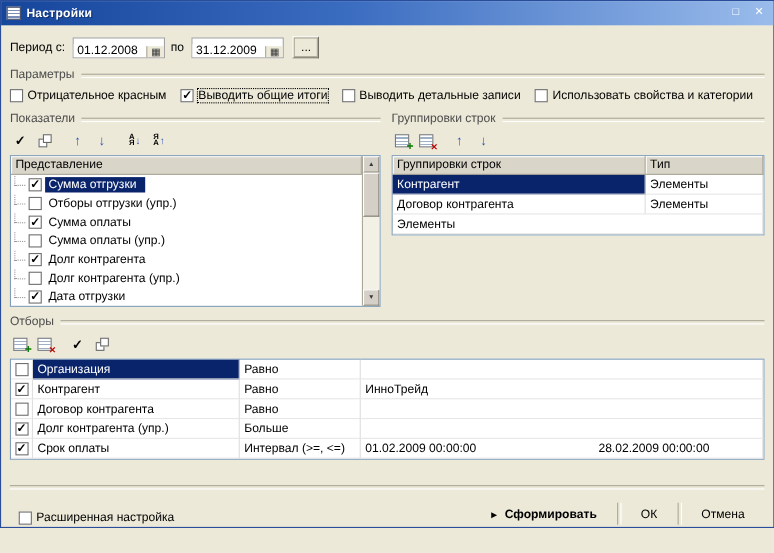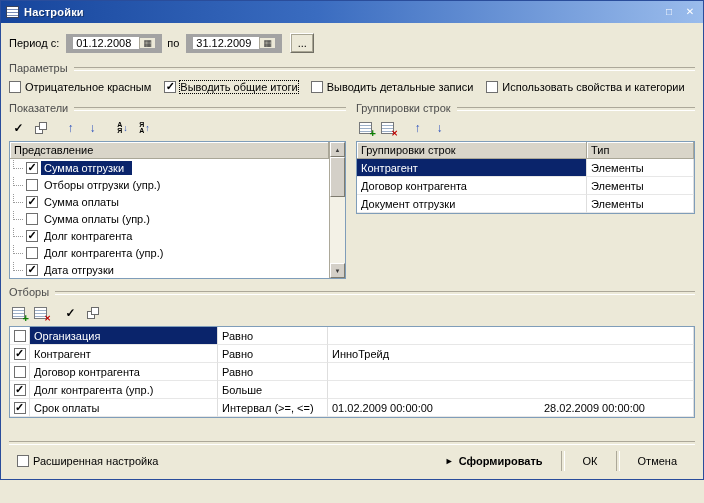--- a/index.html
+++ b/index.html
@@ -16,21 +16,21 @@
   .title{flex:1;color:#fff;font-weight:bold;font-size:11px;letter-spacing:.2px;
          text-shadow:1px 1px 0 rgba(0,0,0,.35);}
   .tb-btn{width:16px;height:14px;display:flex;align-items:center;justify-content:center;
           color:#fff;font-size:10px;line-height:10px;cursor:default;}
 
   
   .body{flex:1;display:flex;flex-direction:column;padding:4px 8px 0;box-sizing:border-box;}
 
   .period-row{display:flex;align-items:center;gap:5px;height:24px;margin-top:4px;}
   .lbl{margin-right:2px;}
-  .datefield{display:flex;align-items:center;border:7px solid #a3a3a3;background:#fff;height:19px;box-sizing:border-box;}
+  .datefield{display:flex;align-items:flex-end;border:1px solid #a3a3a3;background:#fff;height:19px;box-sizing:border-box;}
   .dateinput{border:none;outline:none;width:60px;padding:0 3px;font-family:"Liberation Sans",sans-serif;
              font-size:11px;background:#fff;}
   .calbtn{width:15px;display:flex;align-items:center;justify-content:center;font-size:9px;color:#333;
           background:#ece9d8;border-left:1px solid #aca899;cursor:default;}
   .btn3d{height:20px;min-width:24px;background:#ece9d8;border:1px solid;
          border-color:#fff #716f64 #716f64 #fff;outline:1px solid #a9a694;outline-offset:-2px;
          font-family:"Liberation Sans",sans-serif;font-size:11px;margin-left:3px;}
 
   .group{display:flex;align-items:center;gap:6px;margin:7px 0 3px;}
   .group-label{color:#4c4c4c;white-space:nowrap;}
@@ -93,21 +93,21 @@
   .g-name{flex:0 0 230px;}
   .g-type{flex:1;}
   .c-cb{flex:0 0 20px;justify-content:center;padding:0;}
   .c-field{flex:0 0 188px;}
   .c-cmp{flex:0 0 110px;}
   .c-val{flex:1;}
   .v1{display:inline-block;width:212px;}
 
   
   .footer-sep{margin-top:auto;height:2px;border-top:1px solid #aca899;border-bottom:1px solid #fff;}
-  .footer{height:32px;display:flex;align-items:center;padding:0 10px 2px 8px;gap:10px;}
+  .footer{height:32px;display:flex;align-items:flex-end;padding:0 10px 2px 8px;gap:10px;}
   .spacer{flex:1;}
   .flatbtn{display:flex;align-items:center;gap:5px;padding:3px 8px;cursor:default;white-space:nowrap;}
   .play{font-size:9px;color:#000;}
   .vdiv{width:2px;height:20px;border-left:1px solid #aca899;border-right:1px solid #fff;}
   .gen-label{font-weight:bold;}
 </style>
 </head>
 <body>
 
 <div class="window">
@@ -274,21 +274,20 @@
           </div>
           <div class="trow">
             <span class="td g-name selected">Контрагент</span>
             <span class="td g-type">Элементы</span>
           </div>
           <div class="trow">
             <span class="td g-name">Договор контрагента</span>
             <span class="td g-type">Элементы</span>
           </div>
           <div class="trow">
-            <span class="td g-name">Документ отгрузки</span>
             <span class="td g-type">Элементы</span>
           </div>
         </div>
       </div>
     </div>
 
     <div class="group">
       <span class="group-label">Отборы</span>
       <span class="rule"></span>
     </div>

